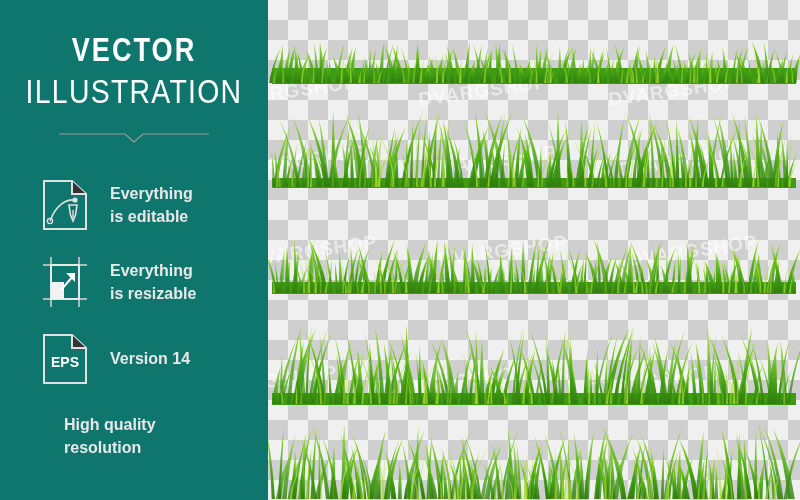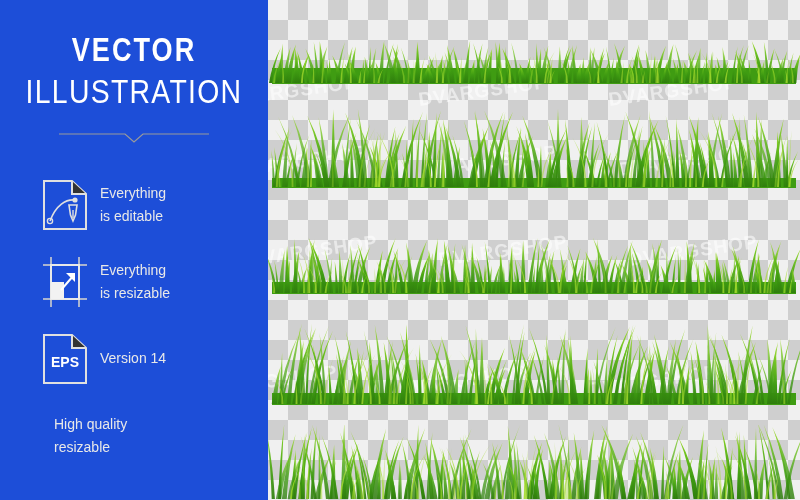--- a/index.html
+++ b/index.html
@@ -14,21 +14,21 @@
     overflow: hidden;
     font-family: "Liberation Sans", sans-serif;
   }
 
   
   .panel {
     position: absolute;
     left: 0; top: 0;
     width: 268px;
     height: 500px;
-    background: #1d4ed8;
+    background: #0f766e;
     z-index: 5;
   }
   .panel-title {
     position: absolute;
     left: 0; top: 30px;
     width: 268px;
     text-align: center;
   }
   .title-main {
     display: block;
@@ -73,24 +73,24 @@
     align-items: center;
   }
   .feature-icon {
     width: 46px;
     height: 52px;
     flex: 0 0 46px;
     display: block;
     text-align: center;
   }
   .feature-label {
-    margin-left: 12px;
+    margin-left: 22px;
     color: #e8e8e8;
-    font-size: 14px;
-    font-weight: 400;
+    font-size: 16px;
+    font-weight: 700;
     line-height: 23px;
     white-space: pre-line;
   }
 
   
   .artboard {
     position: absolute;
     left: 268px; top: 0;
     width: 532px;
     height: 500px;
@@ -192,21 +192,21 @@
             <path d="M2 2 H30 L44 15 V50 H2 Z" fill="none" stroke="#e0e0e0" stroke-width="2"></path>
             <path d="M30 2 V15 H44" fill="#333333" stroke="#e0e0e0" stroke-width="2"></path>
             <text x="23" y="34" text-anchor="middle" fill="#ffffff" font-family="Liberation Sans, sans-serif" font-size="14" font-weight="bold">EPS</text>
           </svg>
         </span>
         <span class="feature-label">Version 14</span>
       </div>
 
       <div class="feature">
         <span class="feature-label">High quality
-resizable</span>
+resolution</span>
       </div>
 
     </div>
   </div>
 
   <div class="artboard" style="background-color: rgb(240, 240, 240); background-image: linear-gradient(45deg, rgb(207, 207, 207) 25%, transparent 25%, transparent 75%, rgb(207, 207, 207) 75%), linear-gradient(45deg, rgb(207, 207, 207) 25%, transparent 25%, transparent 75%, rgb(207, 207, 207) 75%); background-size: 40px 40px; background-position: 0px 0px, 20px 20px;">
     <div class="watermarks" id="watermark-layer">
         <span class="wm" style="left: -30px; top: 150px;">DVARGSHOP</span>
         <span class="wm" style="left: 160px; top: 150px;">DVARGSHOP</span>
         <span class="wm" style="left: 350px; top: 150px;">DVARGSHOP</span>

